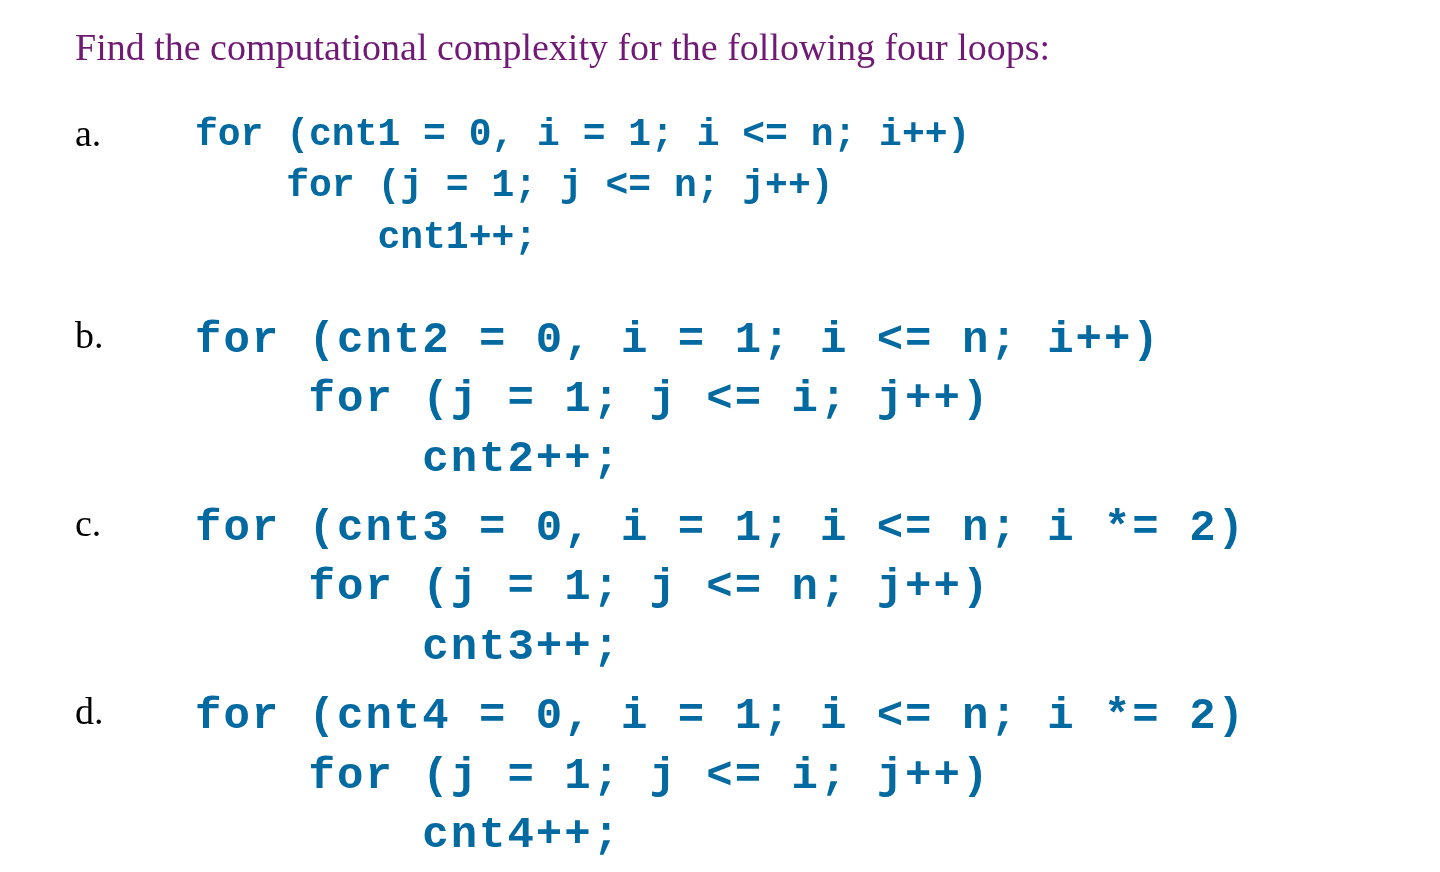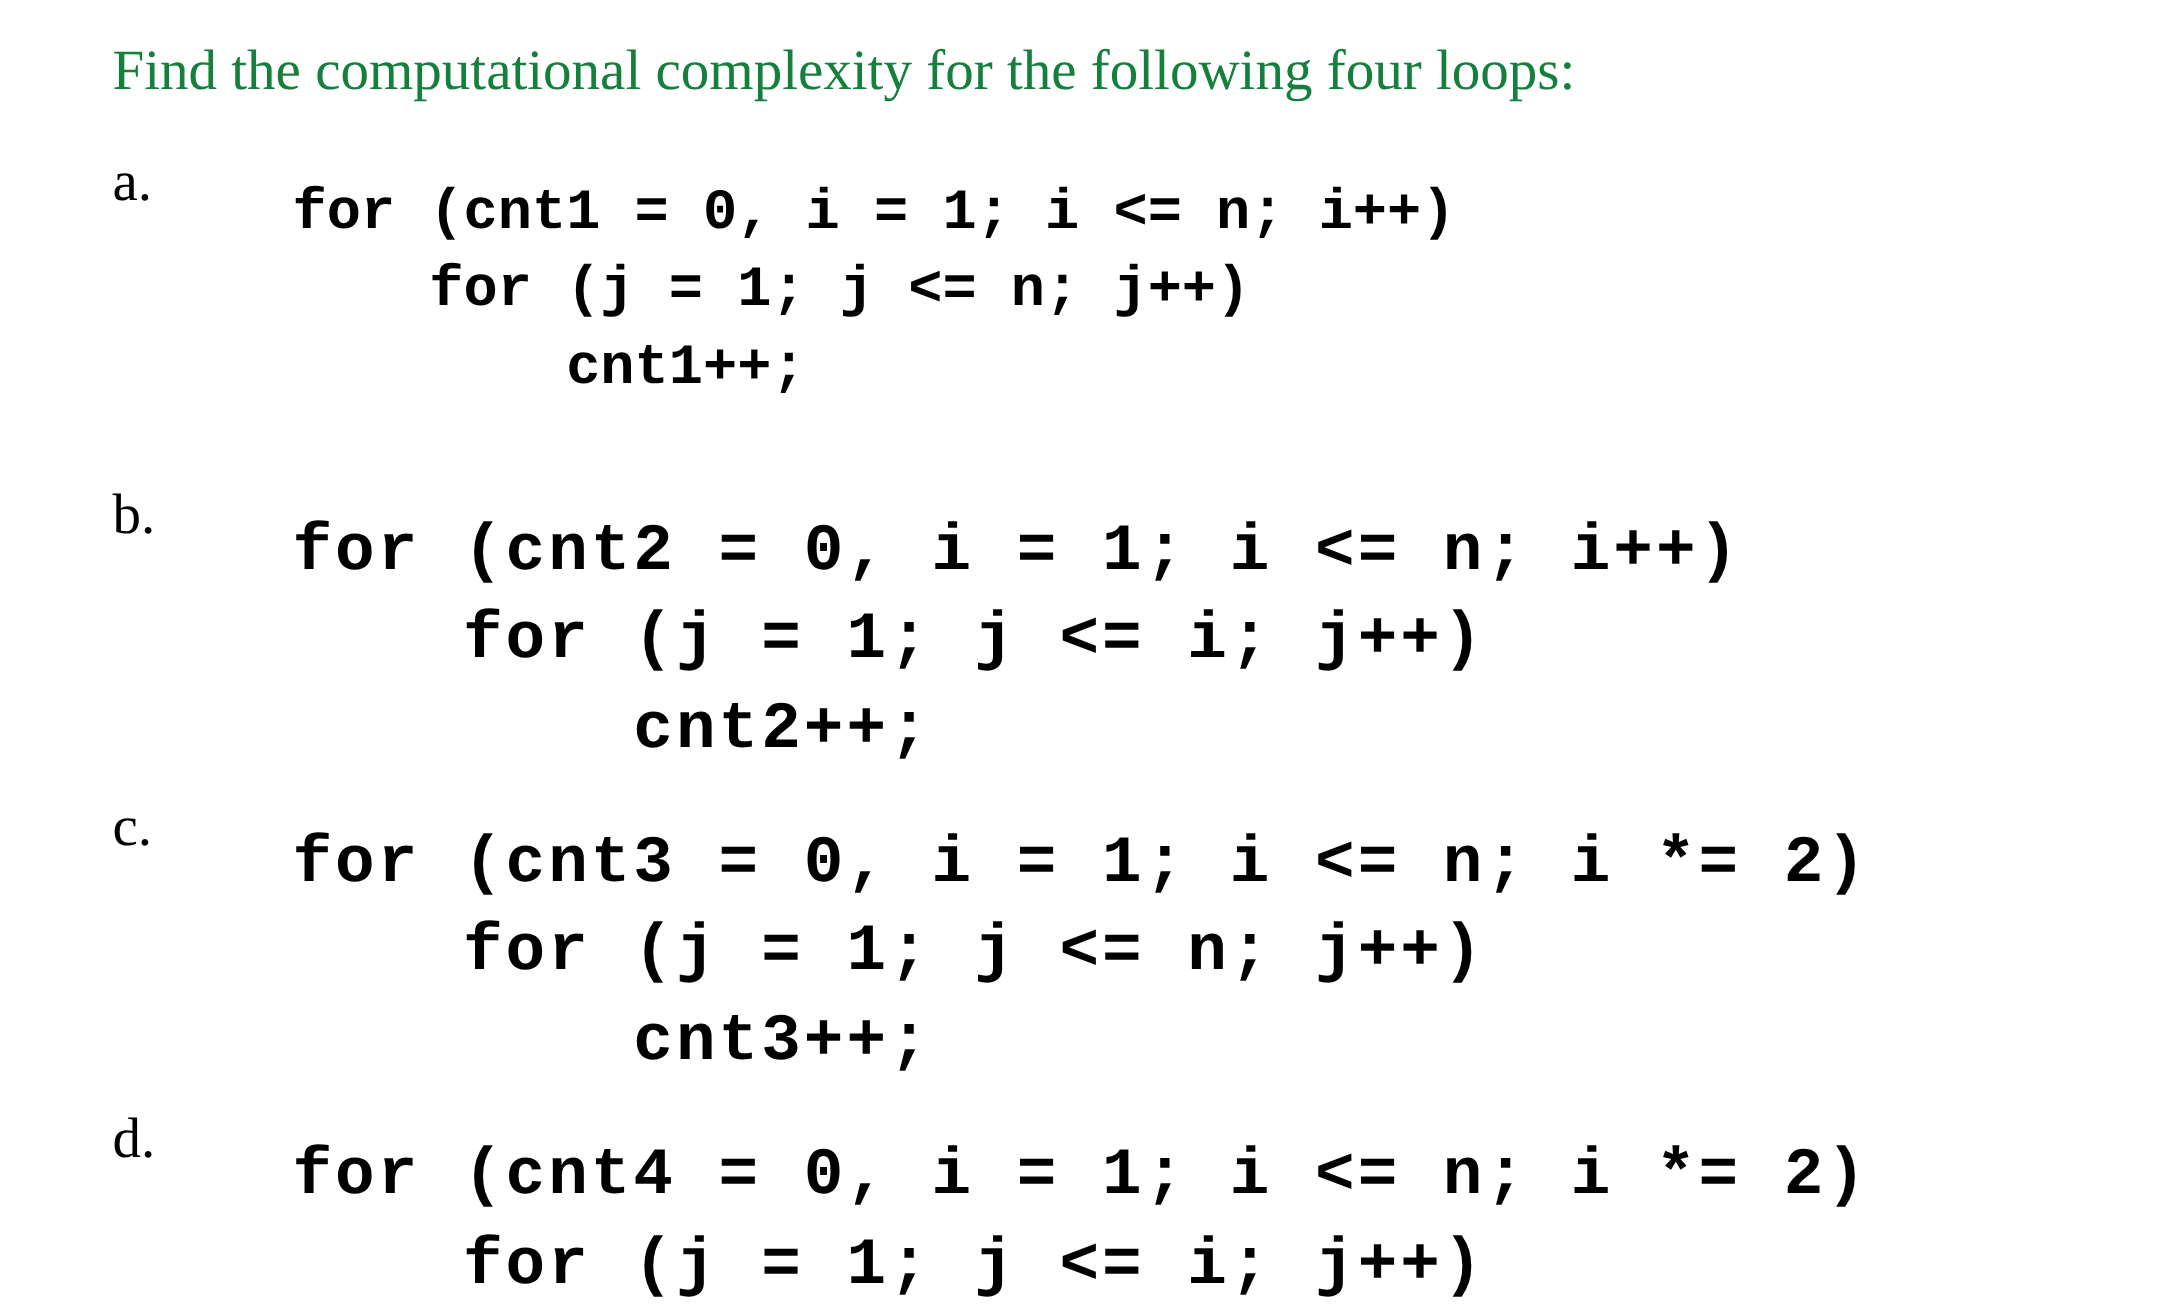--- a/index.html
+++ b/index.html
@@ -10,22 +10,22 @@
     body {
       background: #ffffff;
       width: 1440px;
       height: 872px;
       padding: 25px 75px;
       font-family: Georgia, 'Times New Roman', serif;
     }
     .heading {
       font-size: 38px;
       font-weight: normal;
-      color: #15803d;
-      margin-bottom: 28px;
+      color: #701a75;
+      margin-bottom: 40px;
       font-family: Georgia, 'Times New Roman', serif;
     }
     .item {
       display: flex;
       align-items: flex-start;
       margin-bottom: 48px;
     }
     .item.tight {
       margin-bottom: 10px;
     }
@@ -34,24 +34,23 @@
       font-family: Georgia, 'Times New Roman', serif;
       color: #000;
       width: 120px;
       flex-shrink: 0;
       line-height: 1.3;
     }
     .code-block {
       font-family: 'Courier New', Courier, monospace;
       font-size: 38px;
       font-weight: bold;
-      color: #000000;
+      color: #0369a1;
       white-space: pre;
       line-height: 1.35;
-      margin-top: 20px;
     }
     .code-block.small {
       font-size: 44px;
       letter-spacing: 2px;
     }
   </style>
 </head>
 <body>
 
 <h1 class="heading">Find the computational complexity for the following four loops:</h1>

